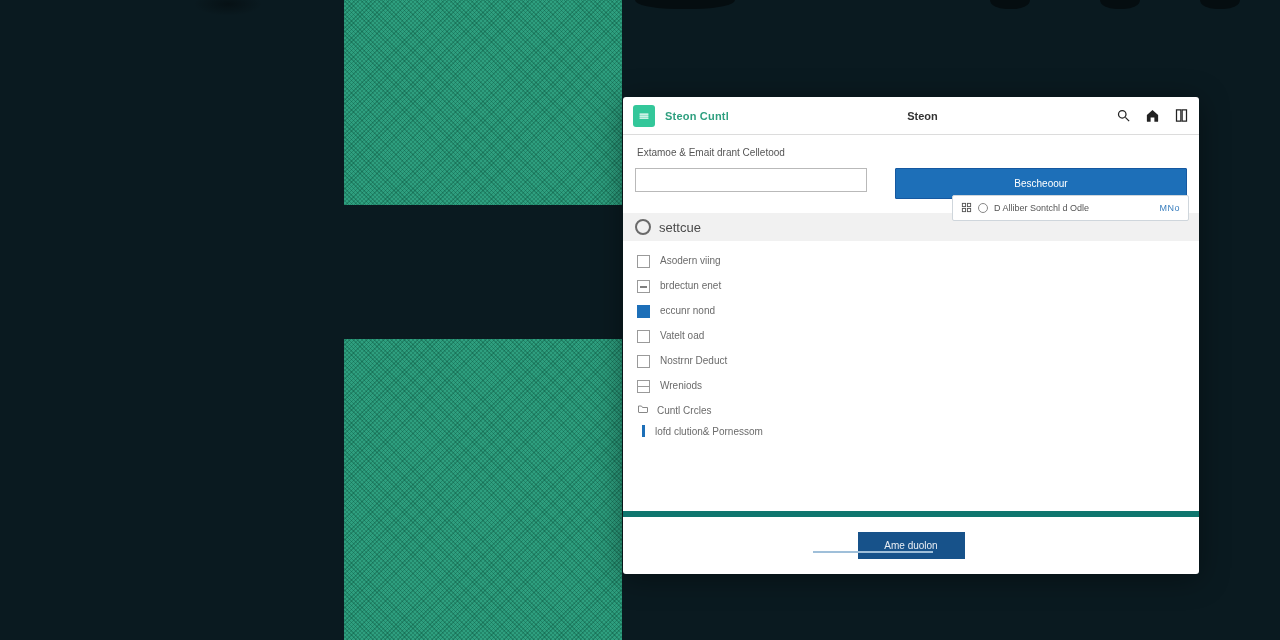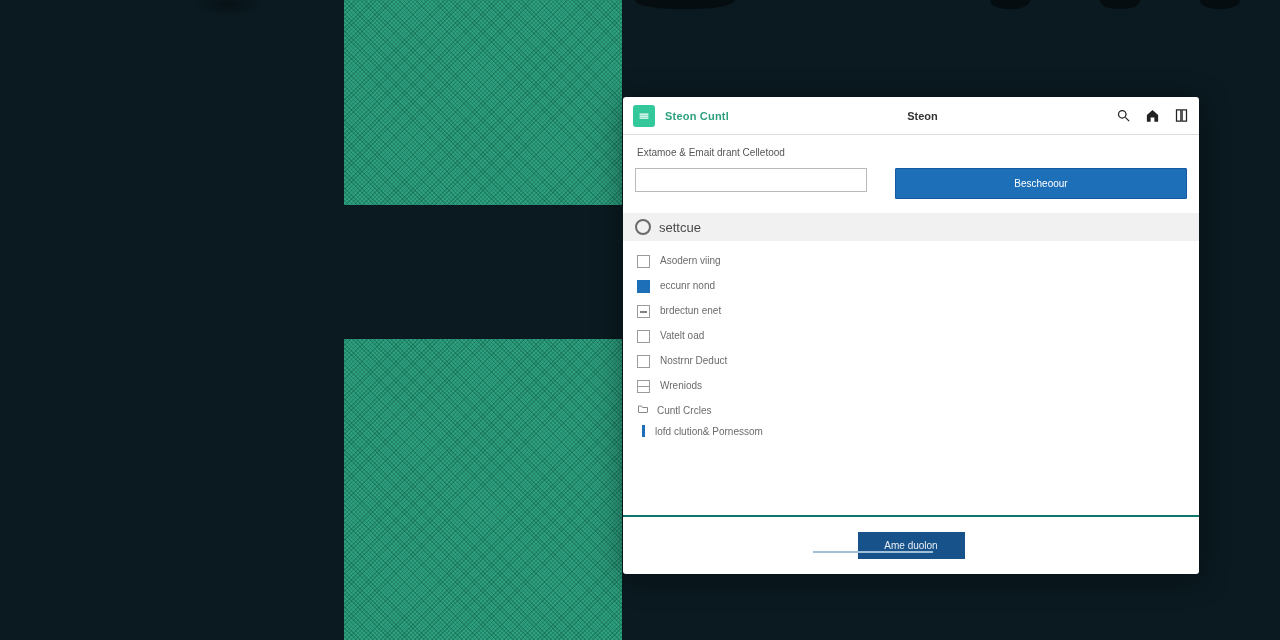--- a/index.html
+++ b/index.html
@@ -53,21 +53,21 @@
   .cb{width:13px;height:13px;border:1px solid #9a9a9a;background:#fff;box-sizing:border-box;}
   .cb.fill{background:#1d6fb8;border-color:#1d6fb8;}
   .cb.dash{position:relative;}
   .cb.dash::after{content:"";position:absolute;left:2px;right:2px;top:50%;height:2px;background:#808080;transform:translateY(-50%);}
   .cb.split{background:linear-gradient(to bottom,#fff 0 46%,#9a9a9a 46% 54%,#fff 54% 100%);}
 
   .linklike{display:flex;align-items:center;gap:8px;padding:4px 2px;font-size:10px;color:#6b6b6b;}
   .fold-ico svg{width:12px;height:12px;stroke:#888;fill:none;stroke-width:2;}
   .bar-ico{width:3px;height:12px;background:#1d6fb8;margin-left:5px;margin-right:2px;}
 
-  .m-footer{height:57px;border-top:2px solid #0f766e;display:flex;align-items:center;justify-content:center;}
+  .m-footer{height:57px;border-top:6px solid #0f766e;display:flex;align-items:center;justify-content:center;}
   .primary{width:107px;height:27px;background:#17528a;color:#e9eef4;font-size:10px;border:none;display:flex;align-items:center;justify-content:center;}
   .uline{width:120px;height:2px;background:#9fbfd9;position:absolute;left:190px;bottom:21px;}
 </style>
 </head>
 <body>
 
 <div class="bg">
   <div class="smudge"></div>
   <div class="teal-smudge"></div>
   <div class="green-panel gp1"></div>
@@ -109,38 +109,49 @@
     </div>
 
     <div class="m-body">
       <div class="crumb">Extamoe &amp; Emait drant Celletood</div>
 
       <div class="row1">
         <input class="tbox" value="" style="">
         <div class="bluebtn">Bescheoour</div>
       </div>
 
+      <div class="cardbox">
+        <span class="card-ico"><svg viewBox="0 0 24 24">
+              <rect x="3" y="3" width="7" height="7"></rect>
+              <rect x="14" y="3" width="7" height="7"></rect>
+              <rect x="3" y="14" width="7" height="7"></rect>
+              <rect x="14" y="14" width="7" height="7"></rect>
+            </svg></span>
+        <span class="circle-ico"></span>
+        <span class="card-name">D Alliber Sontchl d Odle</span>
+        <span class="ratio">MNo</span>
+      </div>
 
       <div class="section">
         <span class="ring"></span>
         <span class="lab">settcue</span>
       </div>
 
       <div class="opts">
         <div class="opt">
           <span class="cb"></span>
           <span>Asodern viing</span>
         </div>
         <div class="opt">
+          <span class="cb dash"></span>
+          <span>brdectun enet</span>
+        </div>
+        <div class="opt">
           <span class="cb fill"></span>
           <span>eccunr nond</span>
-        </div>
-        <div class="opt">
-          <span class="cb dash"></span>
-          <span>brdectun enet</span>
         </div>
         <div class="opt">
           <span class="cb"></span>
           <span>Vatelt oad</span>
         </div>
         <div class="opt">
           <span class="cb"></span>
           <span>Nostrnr Deduct</span>
         </div>
         <div class="opt">

